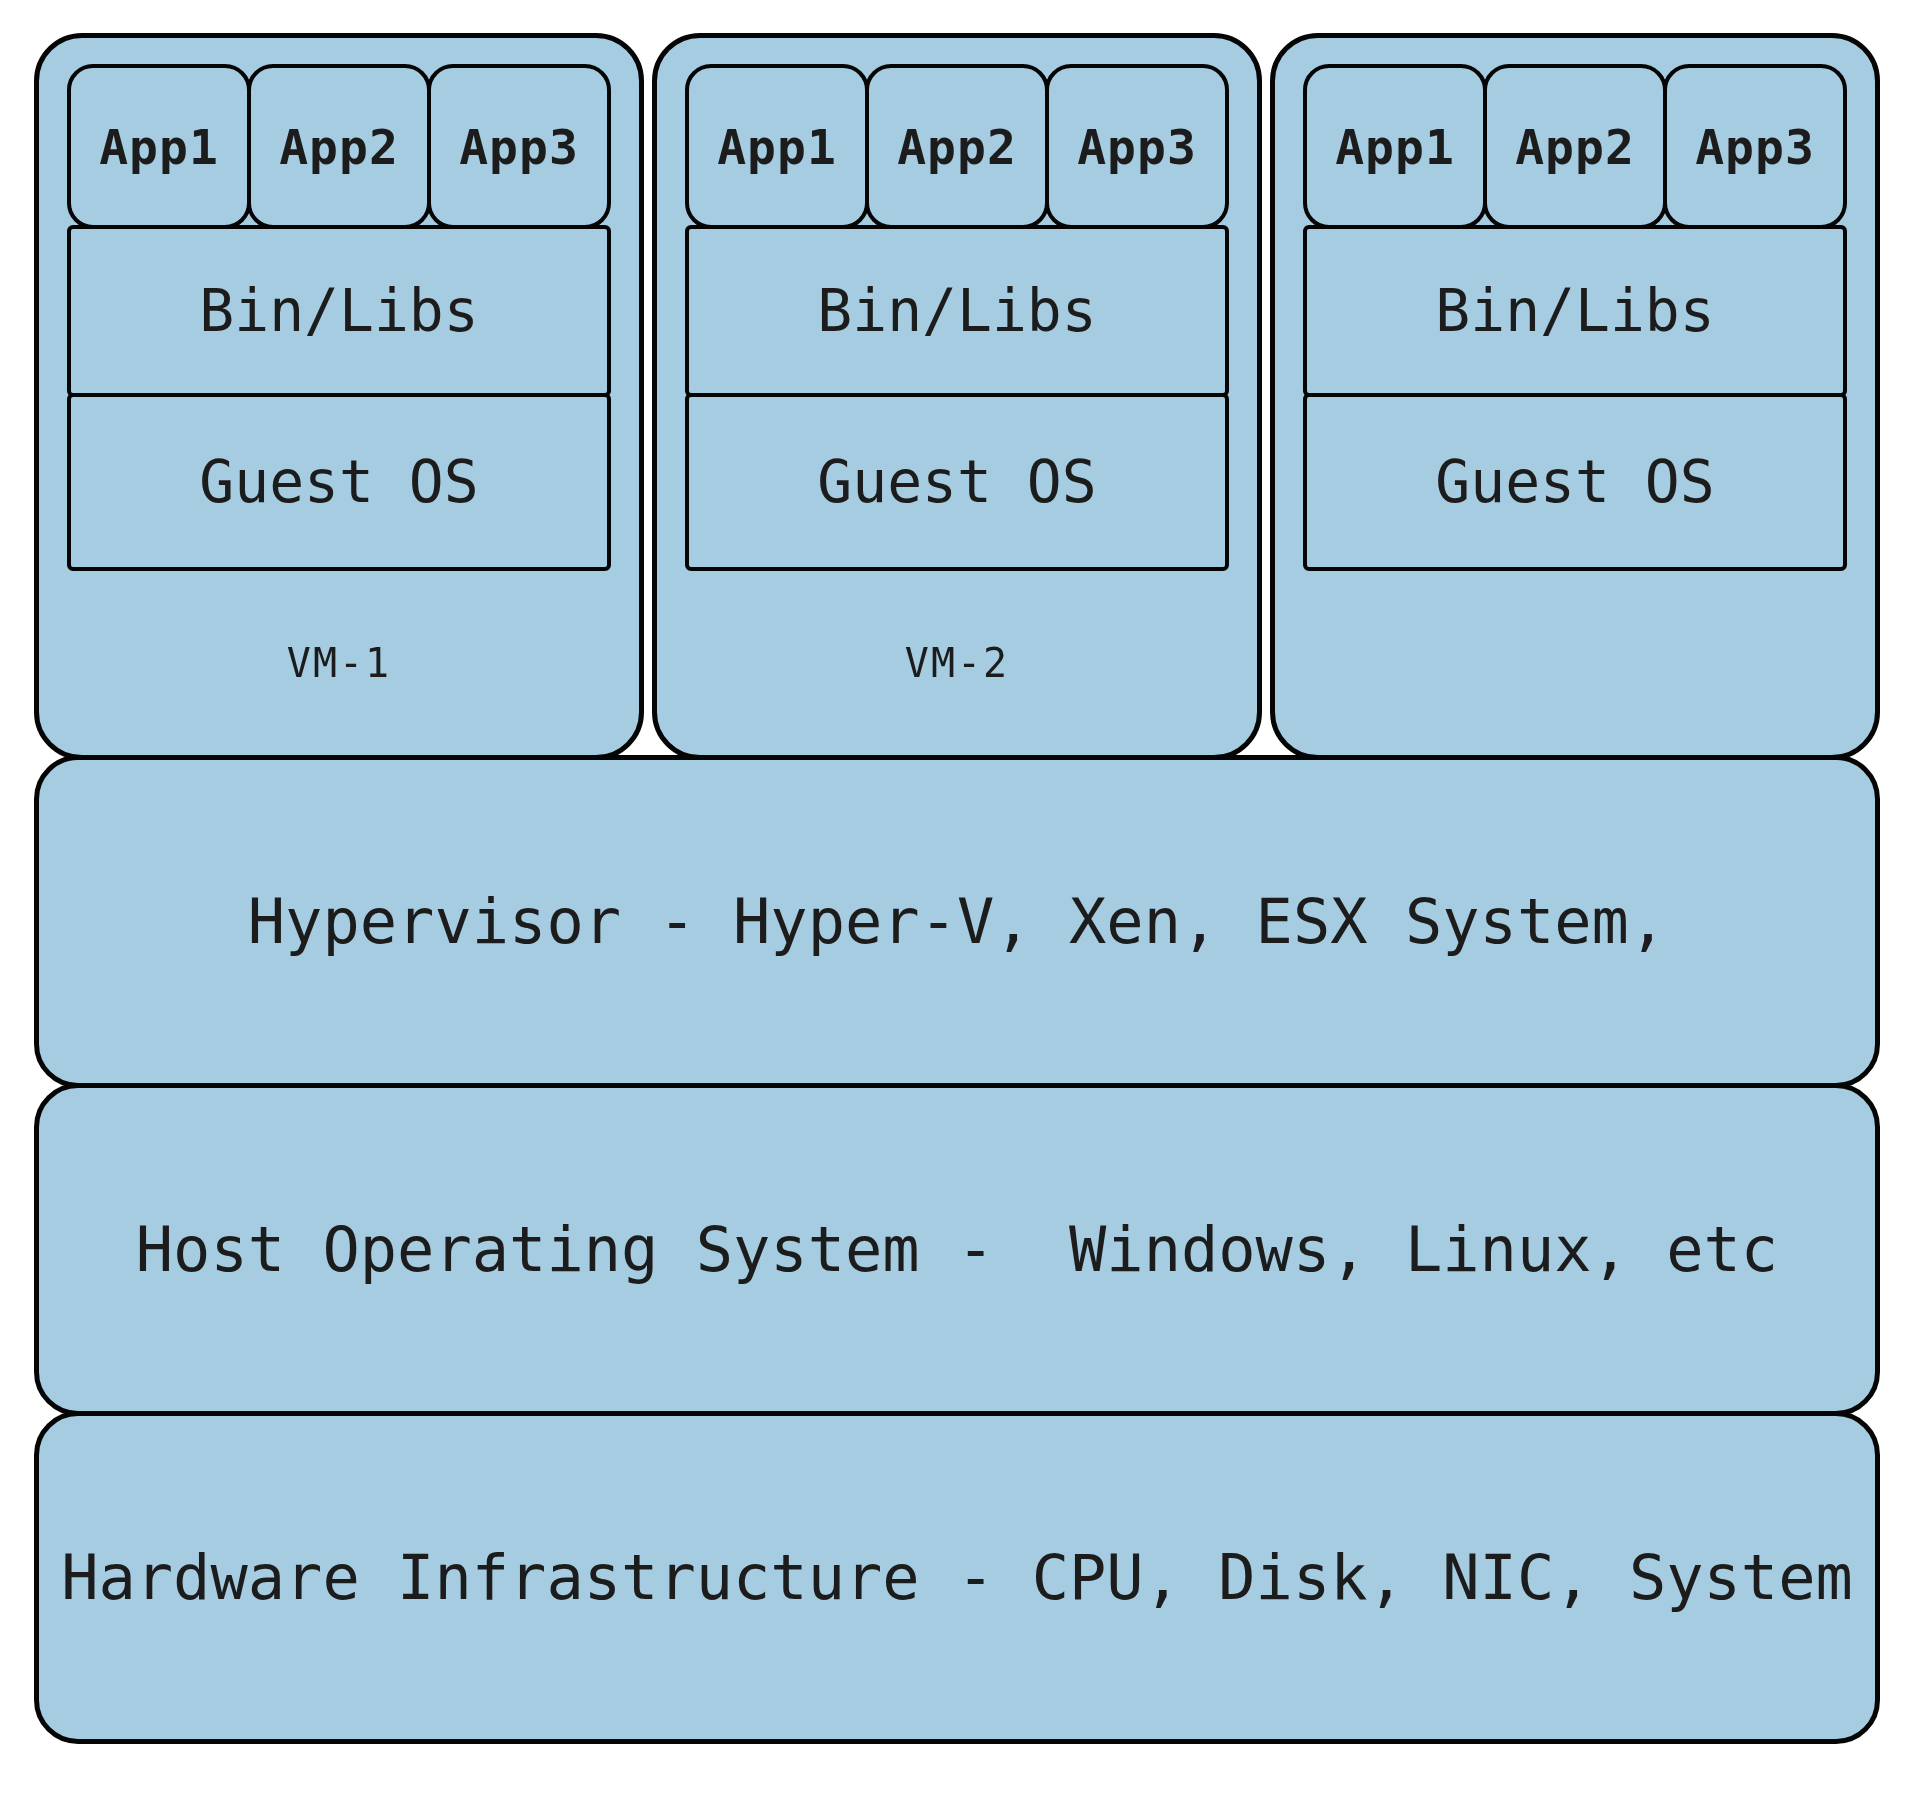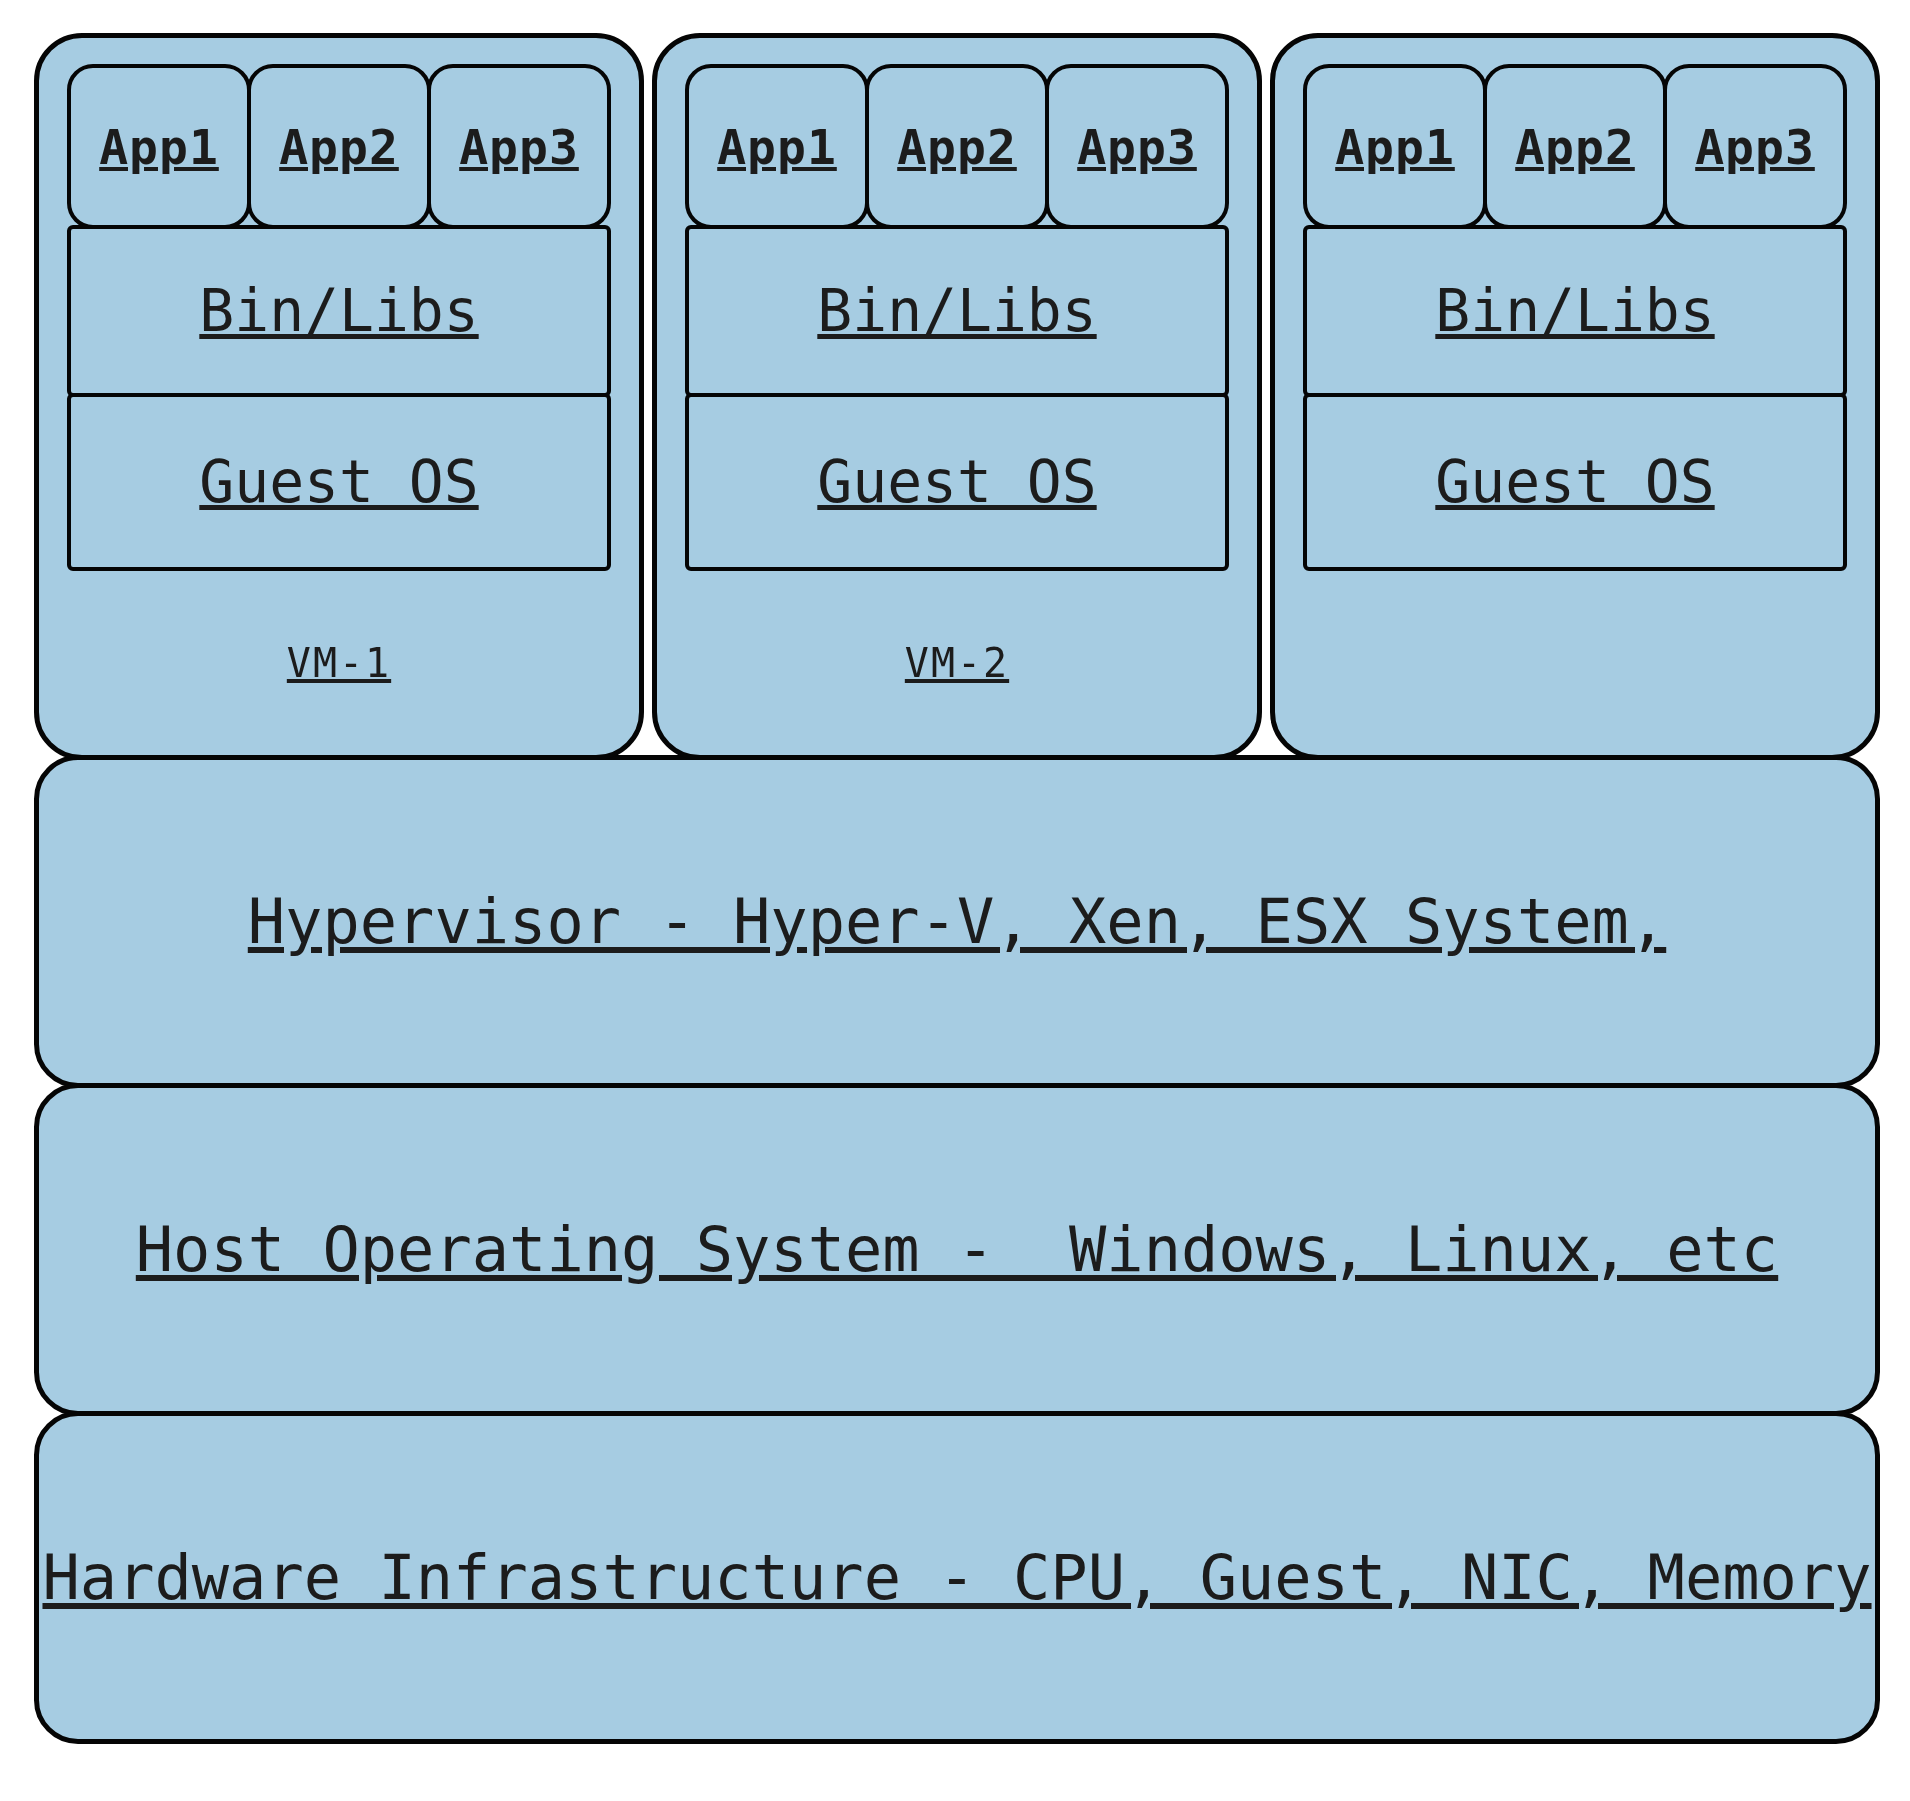--- a/index.html
+++ b/index.html
@@ -10,21 +10,20 @@
   .canvas {
     position: relative;
     width: 1910px;
     height: 1801px;
     background: #ffffff;
     box-sizing: border-box;
     padding: 33px 30px 0 34px;
     font-family: "DejaVu Sans Mono", "Liberation Mono", monospace;
     color: #1c1c1c;
     overflow: hidden;
-    text-decoration: underline;
   }
   
   .vm-row {
     display: flex;
     gap: 8px;
     height: 727px;
     margin-bottom: -5px;
     position: relative;
     z-index: 2;
   }
@@ -139,16 +138,16 @@
 
   <div class="layer">
     <span class="layer-label">Hypervisor - Hyper-V, Xen, ESX System,</span>
   </div>
 
   <div class="layer">
     <span class="layer-label">Host Operating System -  Windows, Linux, etc</span>
   </div>
 
   <div class="layer">
-    <span class="layer-label">Hardware Infrastructure - CPU, Guest, NIC, Memory</span>
+    <span class="layer-label">Hardware Infrastructure - CPU, Disk, NIC, System</span>
   </div>
 
 </div>
 
 </body></html>

